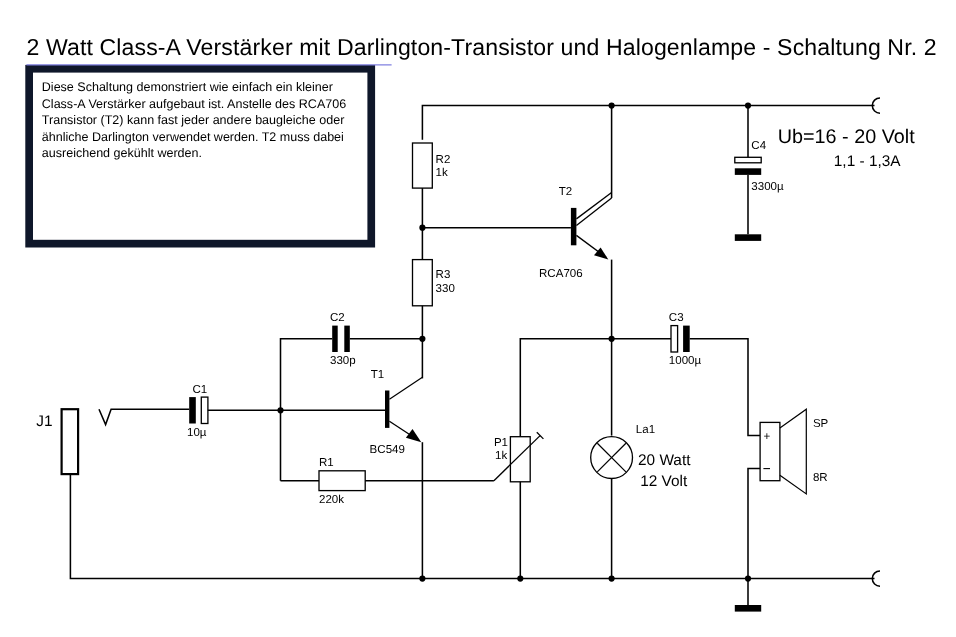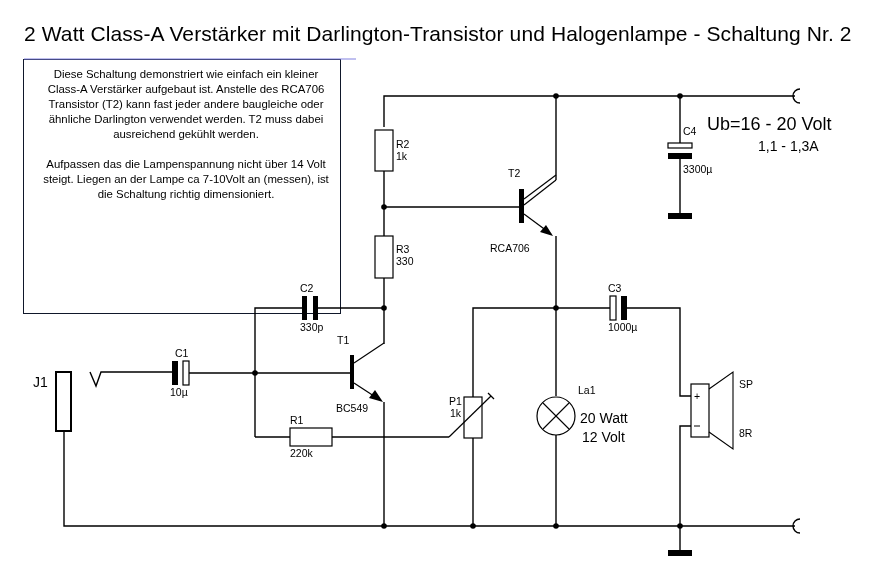--- a/index.html
+++ b/index.html
@@ -1,42 +1,39 @@
 <!DOCTYPE html>
 <html><head>
 <meta charset="utf-8">
 <style>
   html, body { margin:0; padding:0; background:#ffffff; }
   body { width:869px; height:579px; position:relative; overflow:hidden;
          font-family:"Liberation Sans", sans-serif; color:#000; }
-  #title { position:absolute; left:24px; top:22px; font-size:21px; white-space:nowrap; letter-spacing:0.1px; }
-  #infobox { position:absolute; left:23px; top:59px; width:318px; height:255px;
-             border:1px solid #0f172a; box-sizing:border-box; padding:7px 0 0 8px;
-             font-size:11.4px; line-height:15px;text-align:center; }
+  #title { position:absolute; left:24px; top:32px; font-size:21px; white-space:nowrap; letter-spacing:0.1px; }
+  #infobox { position:absolute; left:23px; top:59px; width:318px; height:166px;
+             border:7px solid #0f172a; box-sizing:border-box; padding:7px 0 0 8px;
+             font-size:11.4px; line-height:15px; }
   #infobox p { margin:0 0 15px 0; white-space:pre-line; }
   svg { position:absolute; left:0; top:0; }
   .lbl { font-family:"Liberation Sans", sans-serif; font-size:10.5px; fill:#000; }
   .big { font-family:"Liberation Sans", sans-serif; font-size:18px; fill:#000; }
   .mid { font-family:"Liberation Sans", sans-serif; font-size:14px; fill:#000; }
   .w { stroke:#000; stroke-width:1.4; fill:none; }
 </style>
 </head>
 <body>
 
 <div id="title">2 Watt Class-A Verstärker mit Darlington-Transistor und Halogenlampe - Schaltung Nr. 2</div>
 
 <div id="infobox">
   <p>Diese Schaltung demonstriert wie einfach ein kleiner
 Class-A Verstärker aufgebaut ist. Anstelle des RCA706
 Transistor (T2) kann fast jeder andere baugleiche oder
 ähnliche Darlington verwendet werden. T2 muss dabei
 ausreichend gekühlt werden.</p>
-  <p>Aufpassen das die Lampenspannung nicht über 14 Volt
-steigt. Liegen an der Lampe ca 7-10Volt an (messen), ist
-die Schaltung richtig dimensioniert.</p>
 </div>
 
 <svg width="869" height="579" viewBox="0 0 869 579">
 
   <line x1="24" y1="59" x2="356" y2="59" stroke="#8080e0" stroke-width="1"></line>
 
   <g>
     <polyline class="w" points="384,127 384,96 795,96"></polyline>
     <path d="M800,89 A7,7 0 0 0 800,103" class="w"></path>
     <circle cx="556" cy="96" r="2.8" fill="#000"></circle>

